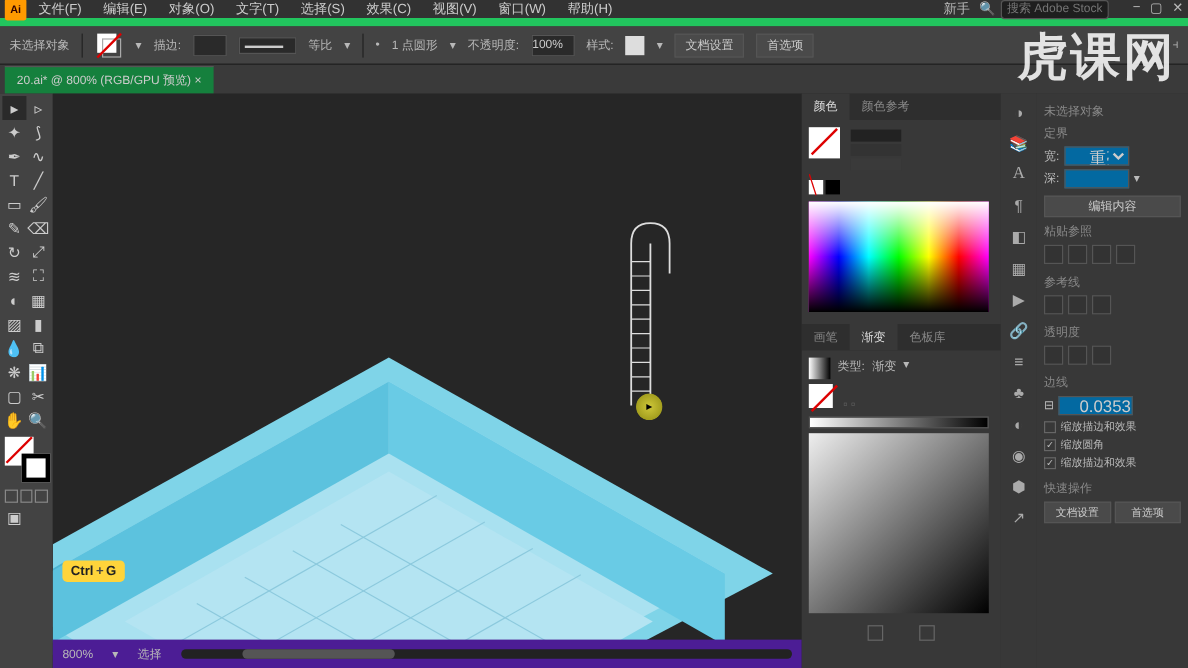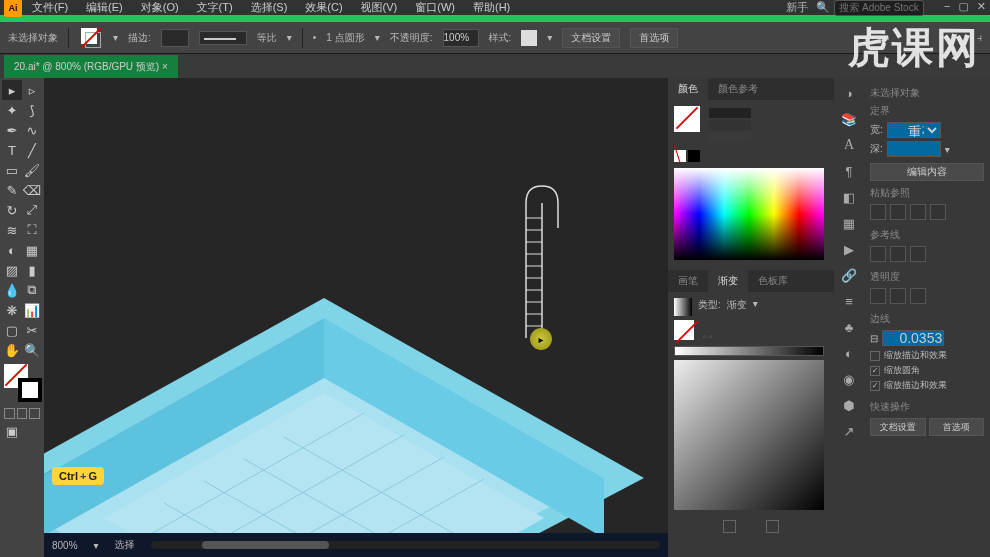--- a/index.html
+++ b/index.html
@@ -69,21 +69,21 @@
 .rightbar .rrow { display: flex; align-items: center; gap: 4px; margin: 3px 0; }
 .rightbar select, .rightbar input { background: #0369a1; border: 1px solid #555; color: #ccc; font-size: 14px; width: 54px; height: 16px; padding-left: 16px; }
 .rightbar .widebtn { width: 100%; height: 18px; background: #4a4a4a; border: 1px solid #555; color: #ccc; font-size: 10px; margin: 3px 0; text-align: center; }
 .rightbar .iconrow { display: flex; gap: 4px; margin: 3px 0; }
 .rightbar .iconrow .ib { width: 16px; height: 16px; border: 1px solid #555; background: #333; }
 .rightbar .check { display: flex; align-items: center; gap: 4px; margin: 2px 0; font-size: 9px; }
 .rightbar .check .cb { width: 10px; height: 10px; border: 1px solid #666; display: flex; align-items: center; justify-content: center; font-size: 8px; }
 .rightbar .twoBtn { display: flex; gap: 3px; margin-top: 4px; }
 .rightbar .twoBtn button { flex: 1; height: 18px; background: #4a4a4a; border: 1px solid #555; color: #ccc; font-size: 9px; }
 
-.statusbar { position: absolute; bottom: 0; left: 44px; right: 322px; height: 20px; background: #0f172a; display: flex; align-items: center; padding: 12px 8px; font-size: 10px; gap: 16px; }
+.statusbar { position: absolute; bottom: 0; left: 44px; right: 322px; height: 20px; background: #4c1d95; display: flex; align-items: center; padding: 12px 8px; font-size: 10px; gap: 16px; }
 .statusbar .scroll { flex: 1; height: 8px; background: #222; border-radius: 4px; position: relative; }
 .statusbar .scroll::after { content: ''; position: absolute; left: 10%; width: 25%; height: 100%; background: #555; border-radius: 4px; }
 
 .watermark { position: absolute; top: 20px; right: 10px; font-size: 42px; font-weight: bold; color: rgba(255,255,255,0.85); letter-spacing: 2px; font-family: "SimHei", sans-serif; }
 .shortcut-hint { position: absolute; bottom: 72px; left: 52px; background: #ffd43b; color: #222; padding: 3px 7px; border-radius: 4px; font-size: 11px; font-weight: bold; display: flex; align-items: center; gap: 2px; text-align: center; }
 .shortcut-hint .plus { color: #444; }
 </style>
 </head>
 <body>
 

